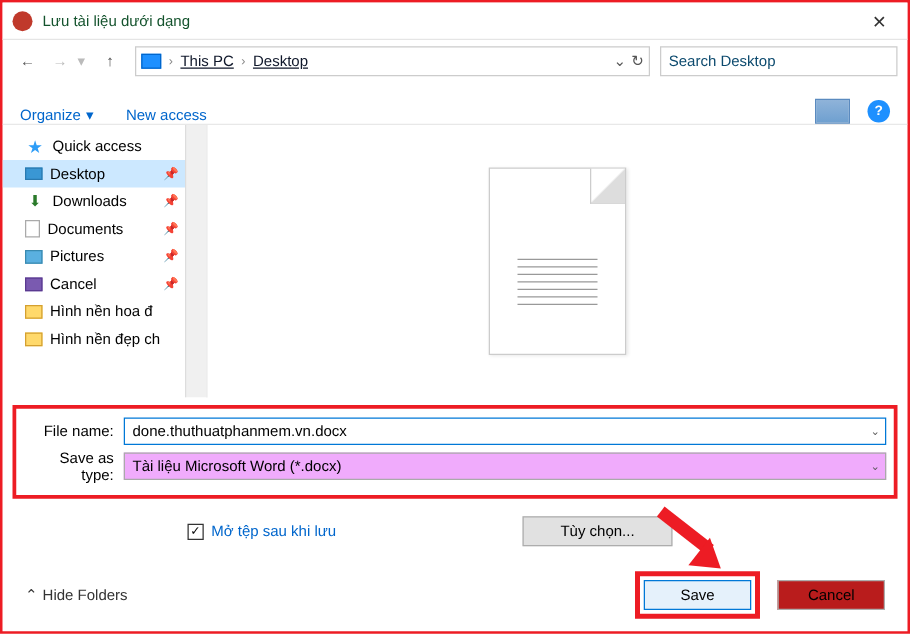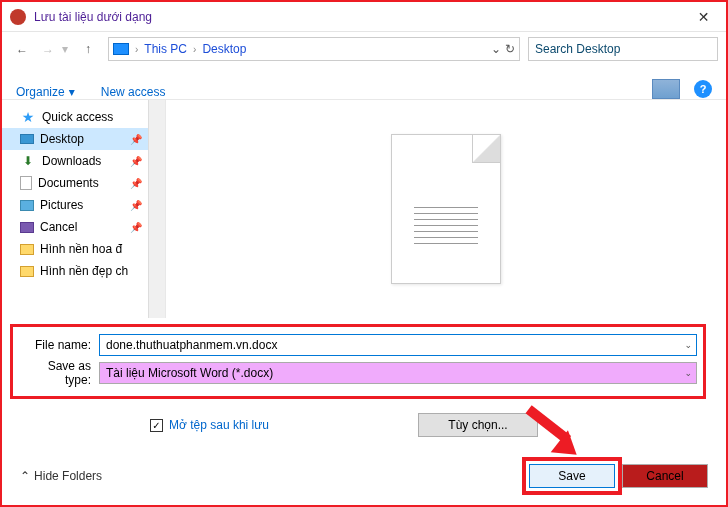--- a/index.html
+++ b/index.html
@@ -1,30 +1,30 @@
 <!DOCTYPE html>
 <html><head>
 <meta charset="utf-8">
 <style>
 * { box-sizing: border-box; margin: 0; padding: 0; font-family: "Segoe UI", Tahoma, sans-serif; font-size: 12px; }
 body { background: #fff; width: 728px; height: 507px; border: 2px solid #ed1c24; position: relative; overflow: hidden; }
 
 .titlebar { height: 30px; display: flex; align-items: center; padding-left: 8px; background: #fff; border-bottom: 1px solid #e5e5e5; }
 .titlebar .app-icon { width: 16px; height: 16px; border-radius: 50%; background: #c0392b; margin-right: 8px; display: inline-block; }
-.titlebar .title { flex: 1; color: #4c1d95; }
+.titlebar .title { flex: 1; color: #14532d; }
 .titlebar .close { width: 45px; height: 30px; display: flex; align-items: center; justify-content: center; font-size: 14px; color: #333; }
 
 .navbar { height: 34px; display: flex; align-items: center; padding: 0 8px; gap: 2px; }
 .nav-btn { width: 24px; height: 24px; display: flex; align-items: center; justify-content: center; color: #555; }
 .nav-btn.disabled { color: #bbb; }
 .nav-drop { width: 12px; color: #bbb; }
 .addr { flex: 1; height: 24px; border: 1px solid #ccc; display: flex; align-items: center; padding: 0 4px; gap: 6px; margin: 0 6px; }
 .addr .pc-icon { width: 16px; height: 12px; background: #1e90ff; border: 1px solid #0066cc; display: inline-block; }
 .addr .chev { color: #888; font-size: 10px; }
-.addr .txt { color: #1d4ed8; }
+.addr .txt { color: #0f172a; text-decoration: underline; }
 .addr-end { margin-left: auto; display: flex; gap: 4px; color: #555; }
 .search { width: 190px; height: 24px; border: 1px solid #ccc; padding: 0 6px; color: #0c4a6e; display: flex; align-items: center; }
 
 .toolbar { height: 34px; display: flex; align-items: flex-end; padding: 0 14px; gap: 26px; border-bottom: 1px solid #e8e8e8; }
 .toolbar .org { color: #0066cc; display: flex; align-items: center; gap: 4px; }
 .toolbar .newf { color: #0066cc; }
 .toolbar .right { margin-left: auto; display: flex; align-items: center; gap: 14px; }
 .view-ico { width: 28px; height: 20px; background: linear-gradient(#8fb3d9,#6fa0d0); border: 1px solid #5a8abf; }
 .help-ico { width: 18px; height: 18px; border-radius: 50%; background: #1e90ff; color: #fff; display: flex; align-items: center; justify-content: center; font-weight: bold; font-size: 11px; }
 
@@ -42,37 +42,37 @@
 .pic { width: 14px; height: 11px; background: #5ab0e0; border: 1px solid #3a8ab0; }
 .vid { width: 14px; height: 11px; background: #7a5ab0; border: 1px solid #5a3a90; }
 .fold { width: 14px; height: 11px; background: #ffd96b; border: 1px solid #d4a030; }
 
 .content { flex: 1; display: flex; align-items: center; justify-content: center; }
 .doc-preview { width: 110px; height: 150px; background: #fff; border: 1px solid #ccc; position: relative; box-shadow: 1px 1px 3px rgba(0,0,0,0.1); }
 .doc-preview .fold-corner { position: absolute; top: 0; right: 0; width: 28px; height: 28px; background: linear-gradient(135deg, #fff 48%, #ddd 52%); border-left: 1px solid #ccc; border-bottom: 1px solid #ccc; }
 .doc-preview .lines { position: absolute; left: 22px; right: 22px; top: 72px; }
 .doc-preview .lines div { height: 1px; background: #999; margin-bottom: 5px; }
 
-.fields { margin: 6px 20px 0 8px; border: 3px solid #ed1c24; padding: 4px 6px 6px 6px; }
+.fields { margin: 6px 8px 0 8px; border: 3px solid #ed1c24; padding: 4px 6px 6px 6px; }
 .field-row { display: flex; align-items: center; margin: 3px 0; }
 .field-row label { width: 80px; text-align: right; padding-right: 8px; color: #000; }
 .field-row .input { flex: 1; height: 22px; border: 1px solid #999; padding: 0 6px; display: flex; align-items: center; background: #fff; position: relative; }
 .field-row .input.sel { background: #fff; border: 1px solid #0078d7; text-align: right; }
 .field-row .input .dd { position: absolute; right: 4px; color: #555; font-size: 9px; }
 .field-row .combo { background: #f0abfc; border: 1px solid #aaa; }
 
 .bottom { padding: 14px 18px 0 18px; }
 .opts-row { display: flex; align-items: center; }
 .chk { margin-left: 130px; display: flex; align-items: center; gap: 6px; color: #0066cc; }
 .chk .box { width: 13px; height: 13px; border: 1px solid #333; display: flex; align-items: center; justify-content: center; font-size: 10px; color: #000; }
 .opts-btn { margin-left: auto; margin-right: 170px; width: 120px; height: 24px; border: 1px solid #adadad; background: #e1e1e1; display: flex; align-items: center; justify-content: center; }
 
 .footer { position: absolute; bottom: 10px; left: 0; right: 0; padding: 0 18px; display: flex; align-items: center; }
 .hide-f { display: flex; align-items: center; gap: 4px; color: #333; }
-.buttons { margin-left: auto; display: flex; align-items: center; position: relative; }
+.buttons { margin-left: auto; display: flex; gap: 14px; align-items: center; position: relative; }
 .btn { width: 86px; height: 24px; border: 1px solid #adadad; background: #b91c1c; display: flex; align-items: center; justify-content: center; }
 .save-wrap { border: 4px solid #ed1c24; padding: 3px; }
 .btn.save { border: 1px solid #0078d7; background: #e5f1fb; }
 
 .arrow { position: absolute; right: 132px; bottom: 42px; pointer-events: none; }
 .arrow-line { width: 50px; height: 10px; background: #ed1c24; transform: rotate(38deg); transform-origin: right center; position: absolute; right: 8px; bottom: 8px; }
 .arrow-head { position: absolute; right: -6px; bottom: -6px; width: 0; height: 0; border-left: 14px solid transparent; border-right: 14px solid transparent; border-top: 22px solid #ed1c24; transform: rotate(-52deg); }
 </style>
 </head>
 <body>

